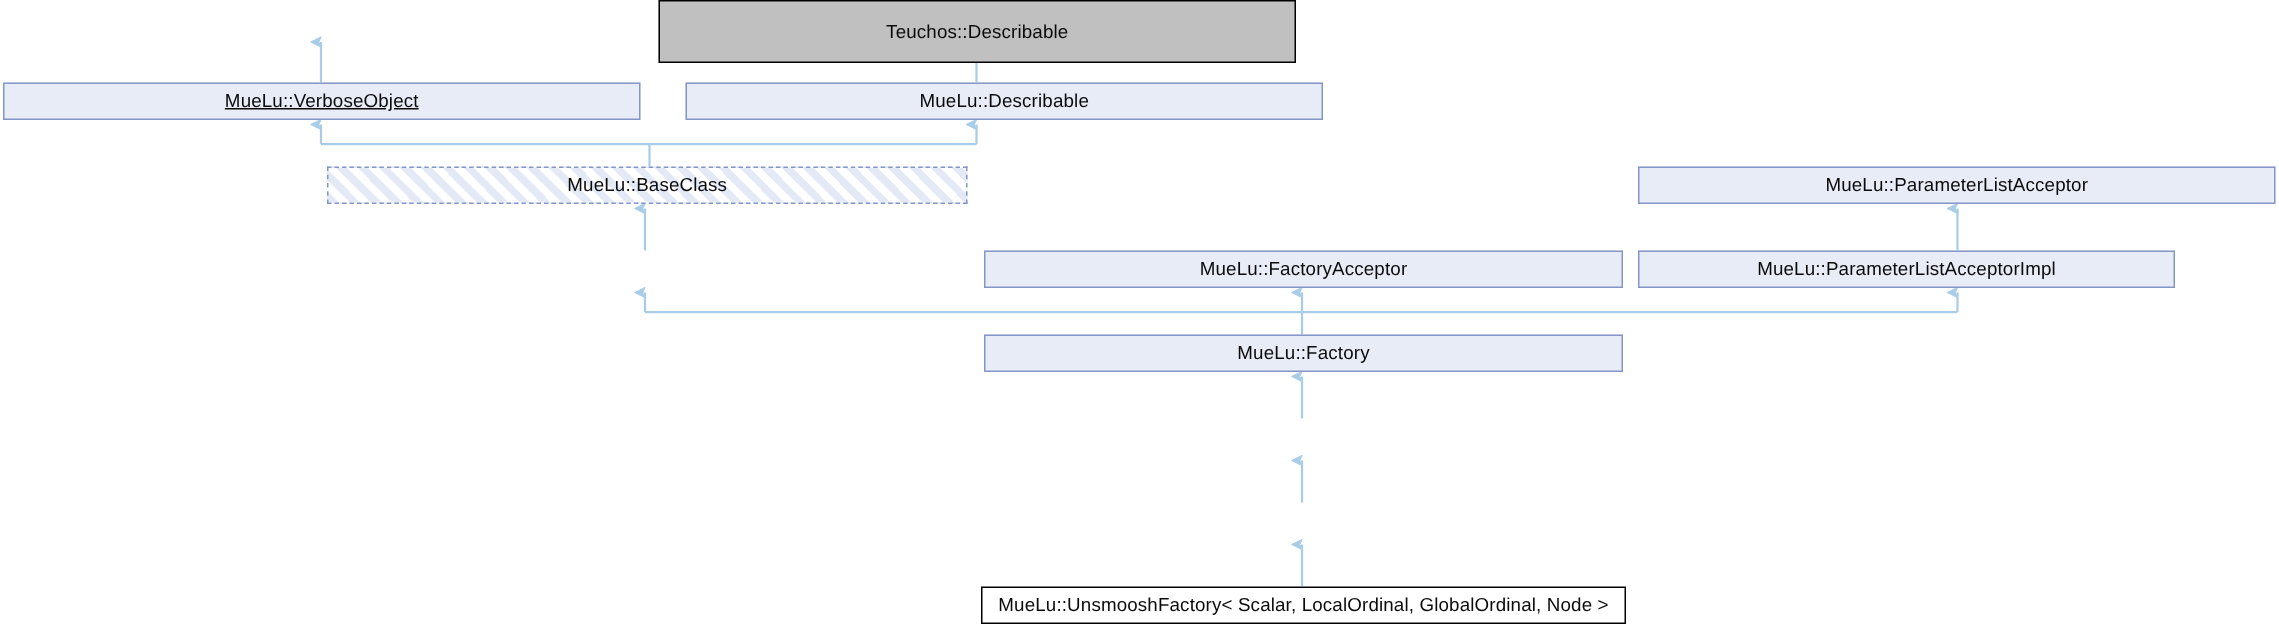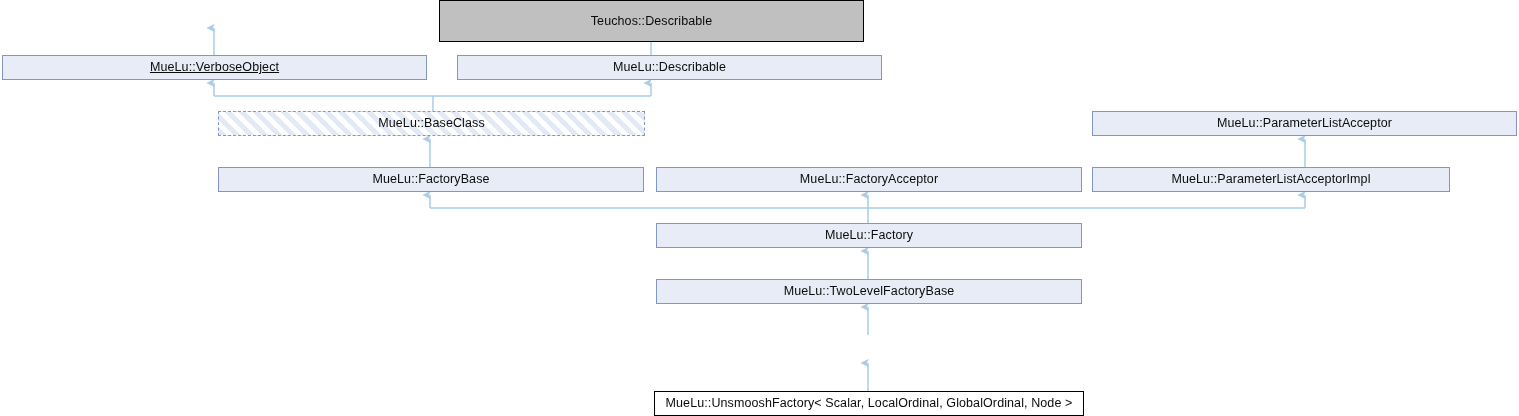--- a/index.html
+++ b/index.html
@@ -125,33 +125,27 @@
     <span class="label">MueLu::Describable</span>
   </div>
 
   <div class="node abstract" style="left: 218px; top: 111px; width: 427px; height: 25px;">
     <span class="label">MueLu::BaseClass</span>
   </div>
   <div class="node cls" style="left: 1092px; top: 111px; width: 425px; height: 25px;">
     <span class="label">MueLu::ParameterListAcceptor</span>
   </div>
 
-  <div class="node cls" style="left: 218px; top: 167px; width: 426px; height: 25px;">
-    <span class="label">MueLu::FactoryBase</span>
-  </div>
   <div class="node cls" style="left: 656px; top: 167px; width: 426px; height: 25px;">
     <span class="label">MueLu::FactoryAcceptor</span>
   </div>
   <div class="node cls" style="left: 1092px; top: 167px; width: 358px; height: 25px;">
     <span class="label">MueLu::ParameterListAcceptorImpl</span>
   </div>
 
   <div class="node cls" style="left: 656px; top: 223px; width: 426px; height: 25px;">
     <span class="label">MueLu::Factory</span>
   </div>
-  <div class="node cls" style="left: 656px; top: 279px; width: 426px; height: 25px;">
-    <span class="label">MueLu::TwoLevelFactoryBase</span>
-  </div>
   <div class="node focus" style="left: 654px; top: 391px; width: 430px; height: 25px;">
     <span class="label">MueLu::UnsmooshFactory&lt; Scalar, LocalOrdinal, GlobalOrdinal, Node &gt;</span>
   </div>
 
 </div>
 
 </body></html>

